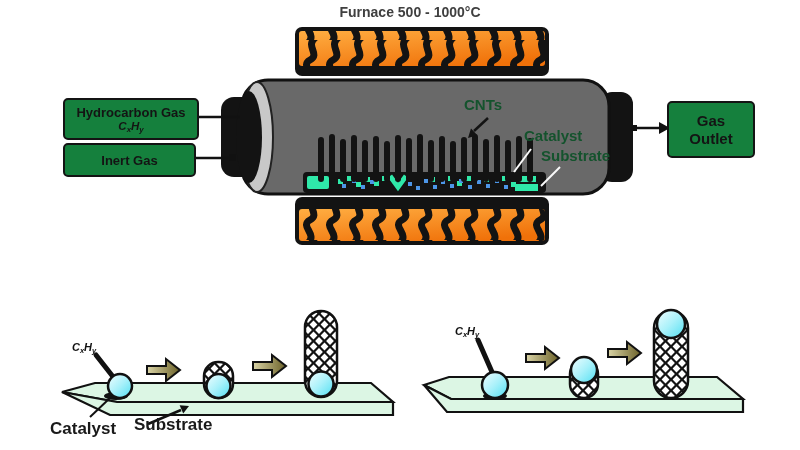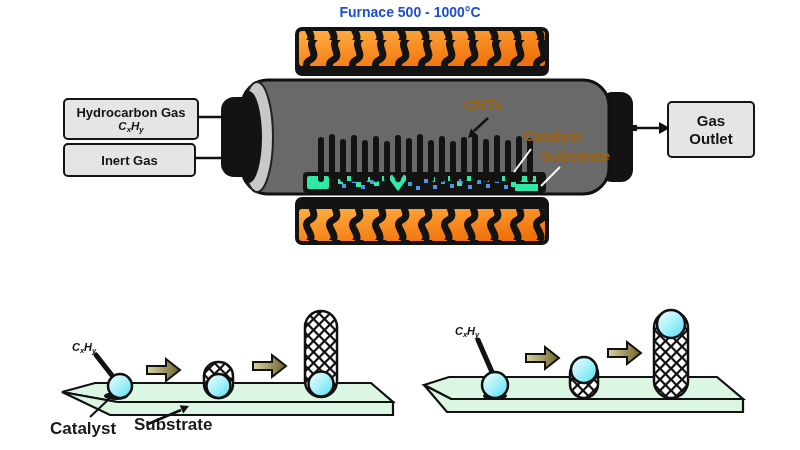--- a/index.html
+++ b/index.html
@@ -1,23 +1,23 @@
 <!DOCTYPE html>
 <html><head>
 <meta charset="utf-8">
 <style>
   html,body{margin:0;padding:0;background:#fff;}
   .canvas{position:relative;width:800px;height:450px;background:#ffffff;overflow:hidden;
           font-family:"Liberation Sans",sans-serif;}
   .canvas svg{position:absolute;left:0;top:0;}
   .lbl{position:absolute;font-weight:800;color:#1a1a1a;white-space:nowrap;line-height:1.15;}
-  .white{color:#a16207;}
+  .white{color:#14532d;}
   .title{position:absolute;left:270px;top:4px;width:280px;text-align:center;
-         font-size:14px;font-weight:800;color:#1d4ed8;}
-  .box{position:absolute;background:#e5e5e5;border:2.5px solid #141414;border-radius:5px;
+         font-size:14px;font-weight:800;color:#404040;}
+  .box{position:absolute;background:#15803d;border:2.5px solid #141414;border-radius:5px;
        display:flex;flex-direction:column;align-items:center;justify-content:center;
        font-weight:800;color:#141414;text-align:center;}
   .box .l1{font-size:13px;}
   .box2line{font-size:15px;line-height:1.2;}
   .formula{font-weight:800;font-style:italic;}
   .formula sub{font-size:0.68em;vertical-align:-0.25em;font-weight:800;}
   .box .formula{font-size:11.5px;}
   .cxhy{position:absolute;font-size:11px;font-weight:800;color:#111;}
 </style>
 </head>

